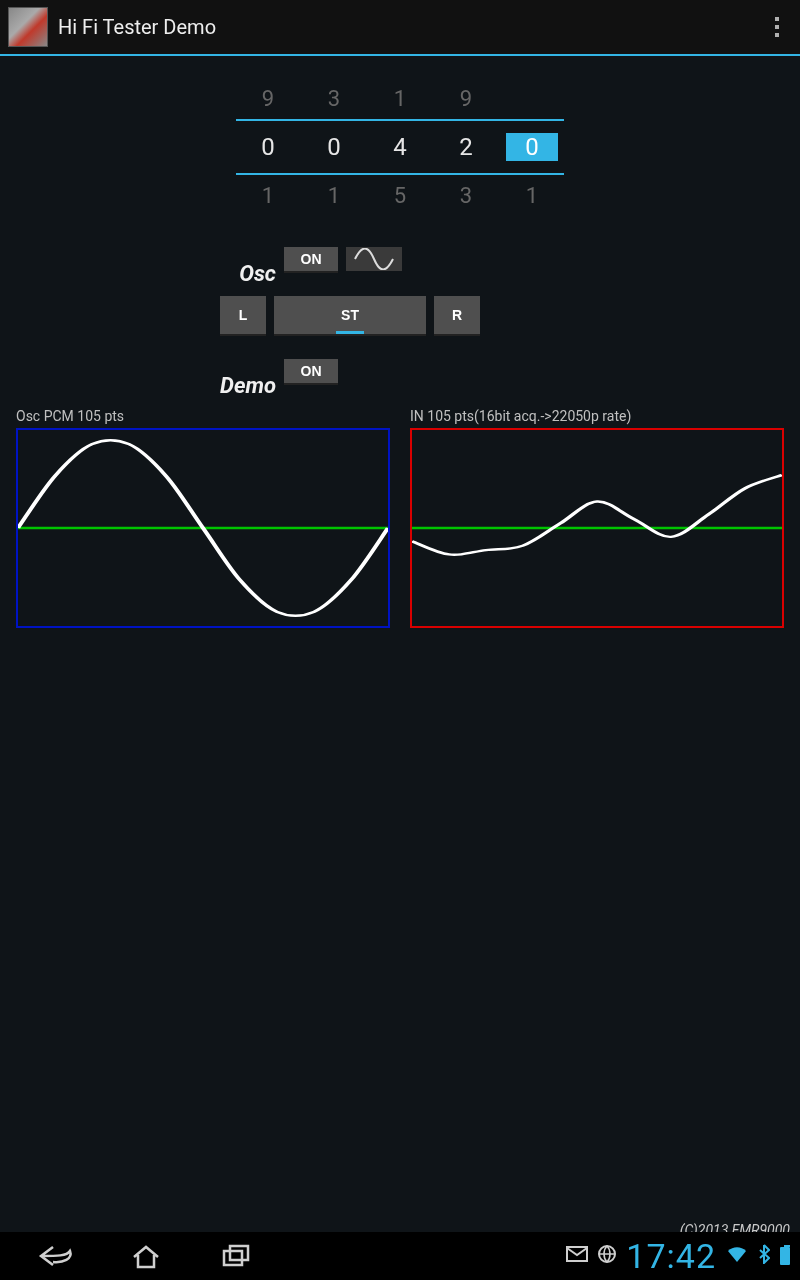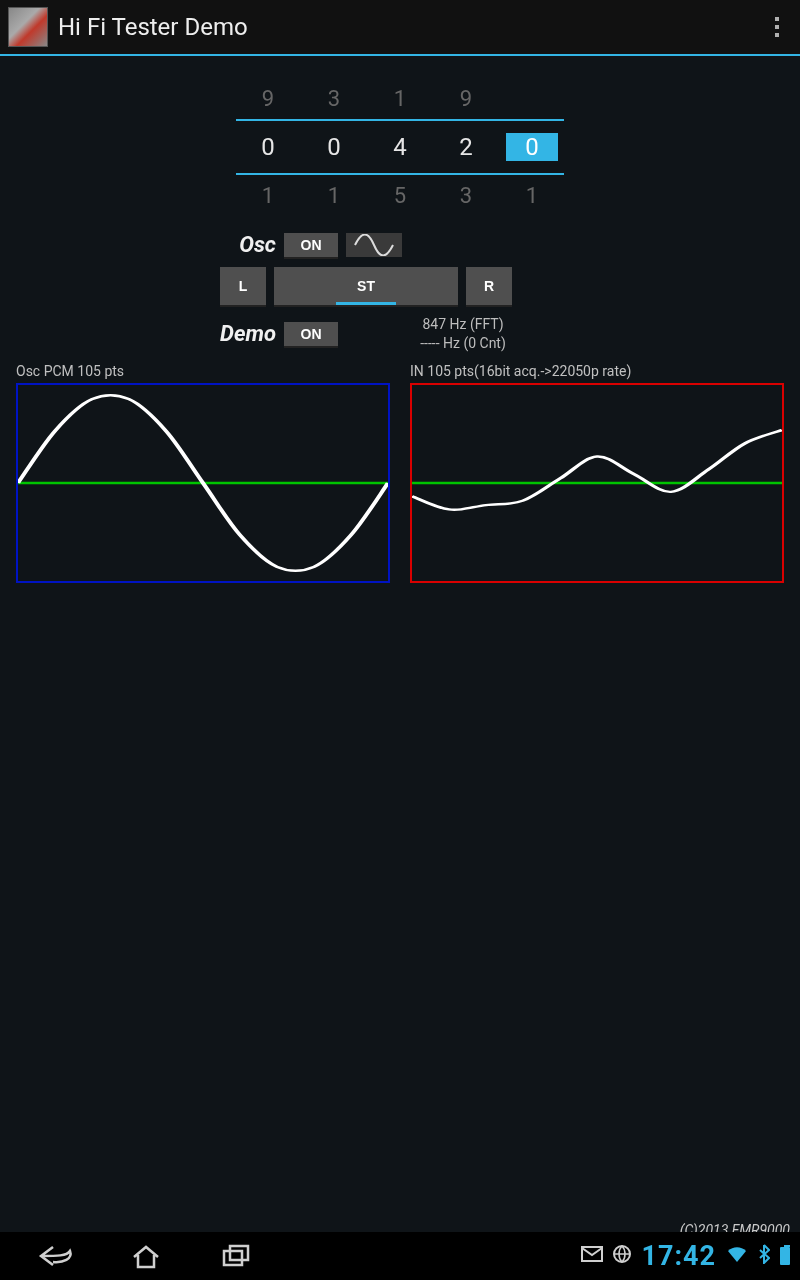--- a/index.html
+++ b/index.html
@@ -1,61 +1,61 @@
 <!DOCTYPE html>
 <html><head>
 <meta charset="utf-8">
 <style>
   * { box-sizing: border-box; margin: 0; padding: 0; }
   html, body { width: 800px; height: 1280px; background: #0f1418; color: #fff; font-family: Roboto, Arial, sans-serif; overflow: hidden; }
   
   .action-bar { height: 56px; background: #111; display: flex; align-items: center; padding: 0 8px; border-bottom: 2px solid #33b5e5; }
   .app-icon { width: 40px; height: 40px; background: linear-gradient(135deg,#888,#aaa 40%,#c0392b 60%,#888); border: 1px solid #555; margin-right: 10px; }
-  .app-title { font-size: 24px; color: #eee; flex: 1; }
+  .app-title { font-size: 20px; color: #eee; flex: 1; }
   .overflow { width: 30px; display: flex; flex-direction: column; align-items: center; gap: 4px; cursor: pointer; }
   .overflow span { width: 4px; height: 4px; background: #b0b0b0; }
   
   .main { position: relative; padding-top: 10px; }
   
   .picker { width: 328px; margin: 12px auto 16px; text-align: center; }
   .picker .row { display: flex; justify-content: space-between; font-size: 22px; padding: 8px 6px; }
   .picker .row.faded { color: #666; }
   .picker .row.main-row { color: #e6e6e6; font-size: 24px; border-top: 2px solid #33b5e5; border-bottom: 2px solid #33b5e5; padding: 12px 6px; }
   .picker .row span { width: 52px; display: inline-block; }
   .digit-cursor { background: #33b5e5; color: #fff; padding: 0 4px; }
   
   .controls { width: 360px; margin: 0 auto; }
   .ctl-row { display: flex; align-items: center; gap: 8px; margin-bottom: 10px; }
-  .ctl-label { width: 56px; text-align: right; font-size: 22px; font-style: italic; font-weight: bold; color: #f0f0f0; }
+  .ctl-label { width: 56px; text-align: right; font-size: 22px; font-style: italic; font-weight: bold; color: #f0f0f0; margin-top: 29px; }
   .btn { background: #4f4f4f; color: #fff; border: none; height: 24px; display: flex; align-items: center; justify-content: center; font-size: 14px; font-weight: bold; cursor: pointer; box-shadow: 0 2px 0 #222; }
   .btn-on { width: 54px; }
   .btn-wave { width: 56px; background: #3a3a3a; box-shadow: none; }
   .segmented { display: flex; gap: 8px; }
   .segmented .btn { height: 38px; }
   .btn-l, .btn-r { width: 46px; }
-  .btn-st { width: 184px; position: relative; }
+  .btn-st { width: 152px; position: relative; }
   .btn-st::after { content: ""; position: absolute; left: 62px; right: 62px; bottom: 0; height: 3px; background: #33b5e5; }
   .anlz-meta { font-size: 14px; color: #bdbdbd; text-align: center; line-height: 1.35; flex: 1; }
   
   .scopes { display: flex; gap: 20px; padding: 0 16px; margin-top: 8px; }
   .scope { flex: 1; }
   .scope-label { font-size: 14px; color: #c0c0c0; margin-bottom: 4px; white-space: nowrap; }
   .scope-left .scope-box { border: 2px solid #0013c3; }
   .scope-right .scope-box { border: 2px solid #d90000; }
   .scope-box { height: 200px; position: relative; background: #0f1418; }
   .scope-box svg { width: 100%; height: 100%; display: block; }
   
   .copyright { position: absolute; right: 10px; bottom: 42px; font-size: 14px; font-style: italic; color: #c9c9c9; }
   
   .navbar { position: absolute; left: 0; right: 0; bottom: 0; height: 48px; background: #000; display: flex; align-items: center; }
   .nav-left { display: flex; gap: 50px; margin-left: 36px; }
   .nav-key { width: 40px; height: 32px; display: flex; align-items: center; justify-content: center; cursor: pointer; }
   .nav-key svg { stroke: #cfcfcf; fill: none; stroke-width: 2.5; }
   .nav-right { margin-left: auto; display: flex; align-items: center; gap: 10px; padding-right: 10px; }
-  .clock { color: #33b5e5; font-size: 27px; letter-spacing: 1px; font-weight: bold; }
+  .clock { color: #33b5e5; font-size: 34px; letter-spacing: 1px; }
   .stat-icon { color: #33b5e5; }
   .gray { color: #bdbdbd; }
   .battery { width: 10px; height: 18px; border: 2px solid #33b5e5; border-radius: 1px; position: relative; background: #33b5e5; }
   .battery::before { content: ""; position: absolute; top: -4px; left: 2px; width: 6px; height: 2px; background: #33b5e5; }
 </style>
 </head>
 <body>
 
 <div class="action-bar">
   <div class="app-icon"></div>
@@ -106,24 +106,20 @@
     <div class="ctl-row" style="margin-left:0;">
       <div class="segmented" style="margin-left:0;">
         <button class="btn btn-l">L</button>
         <button class="btn btn-st">ST</button>
         <button class="btn btn-r">R</button>
       </div>
     </div>
     <div class="ctl-row">
       <div class="ctl-label">Demo</div>
       <button class="btn btn-on">ON</button>
-      <div class="anlz-meta">
-        <div>847 Hz (FFT)</div>
-        <div>----- Hz (0 Cnt)</div>
-      </div>
     </div>
   </div>
 
   <div class="scopes">
     <div class="scope scope-left">
       <div class="scope-label">Osc PCM 105 pts</div>
       <div class="scope-box">
         <svg viewBox="0 0 100 100" preserveAspectRatio="none">
           <line x1="0" y1="50" x2="100" y2="50" stroke="#00c400" stroke-width="1.2"></line>
           <path id="wave-left" stroke="#fff" stroke-width="1.2" fill="none" d="M 0 50 C 1.6666666666666667 45.575, 6.666666666666666 30.575000000000003, 10 23.450000000000003 C 13.333333333333334 16.325000000000003, 16.666666666666668 9.950000000000001, 20 7.25 C 23.333333333333332 4.549999999999999, 26.666666666666668 4.549999999999999, 30 7.25 C 33.333333333333336 9.950000000000001, 36.666666666666664 16.325000000000003, 40 23.450000000000003 C 43.333333333333336 30.575000000000003, 46.666666666666664 41.15, 50 50 C 53.333333333333336 58.85, 56.666666666666664 69.425, 60 76.55 C 63.333333333333336 83.675, 66.66666666666667 90.05, 70 92.75 C 73.33333333333333 95.45, 76.66666666666667 95.45, 80 92.75 C 83.33333333333333 90.05, 86.66666666666667 83.675, 90 76.55 C 93.33333333333333 69.425, 98.33333333333333 54.425, 100 50"></path>

